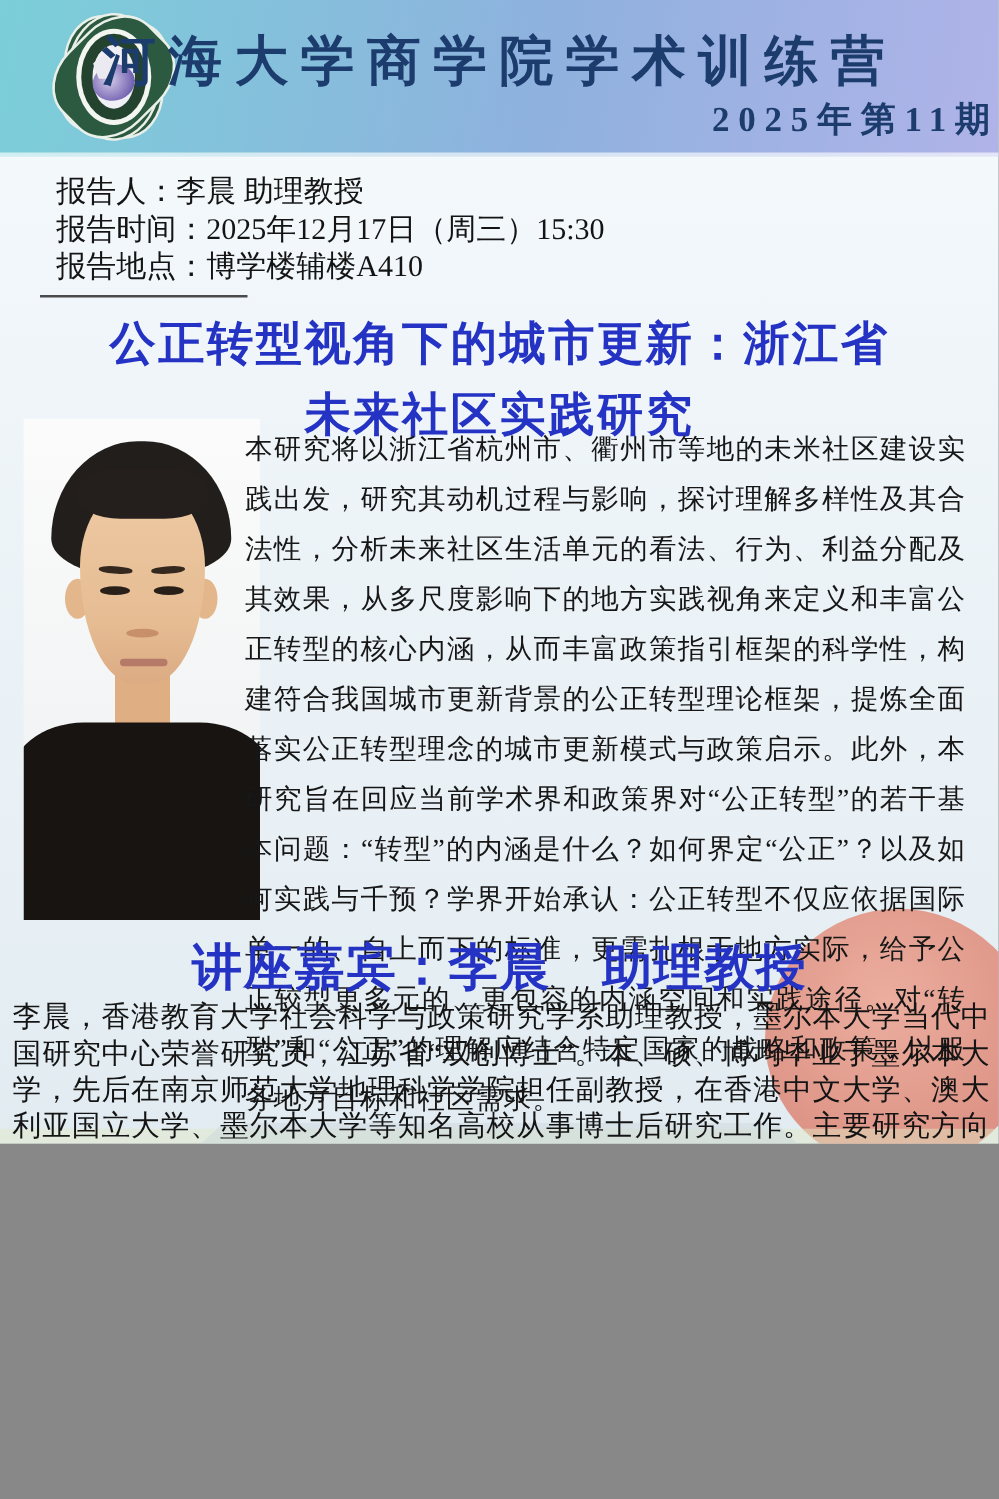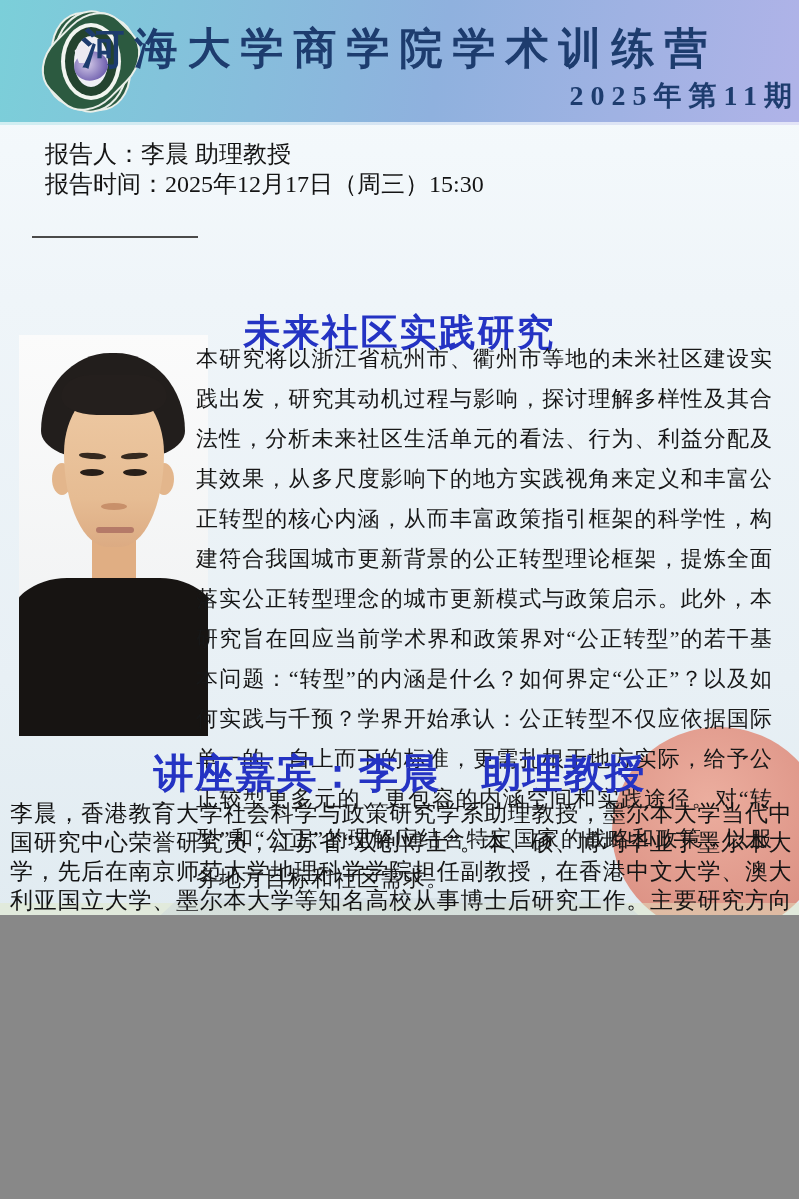--- a/index.html
+++ b/index.html
@@ -117,24 +117,25 @@
       <div class="globe"></div>
       <div class="gem"></div>
     </div>
     <h1 class="camp-title">河海大学商学院学术训练营</h1>
     <div class="issue">2025年第11期</div>
   </div>
 
   <div class="info">
     <div>报告人：李晨 助理教授</div>
     <div>报告时间：2025年12月17日（周三）15:30</div>
+    <div>报告地点：博学楼辅楼A410</div>
   </div>
   <div class="info-underline"></div>
 
-  <h2 class="talk-title"><br><span>未来社区实践研究</span></h2>
+  <h2 class="talk-title"><span>公正转型视角下的城市更新：浙江省</span><br><span>未来社区实践研究</span></h2>
 
   <div class="red-circle"></div>
   <div class="band-yellow"></div>
   <div class="bld-roof"></div>
   <div class="bld-band"></div>
 
   <div class="photo">
     <div class="p-hair"></div>
     <div class="p-ear l"></div>
     <div class="p-ear r"></div>

